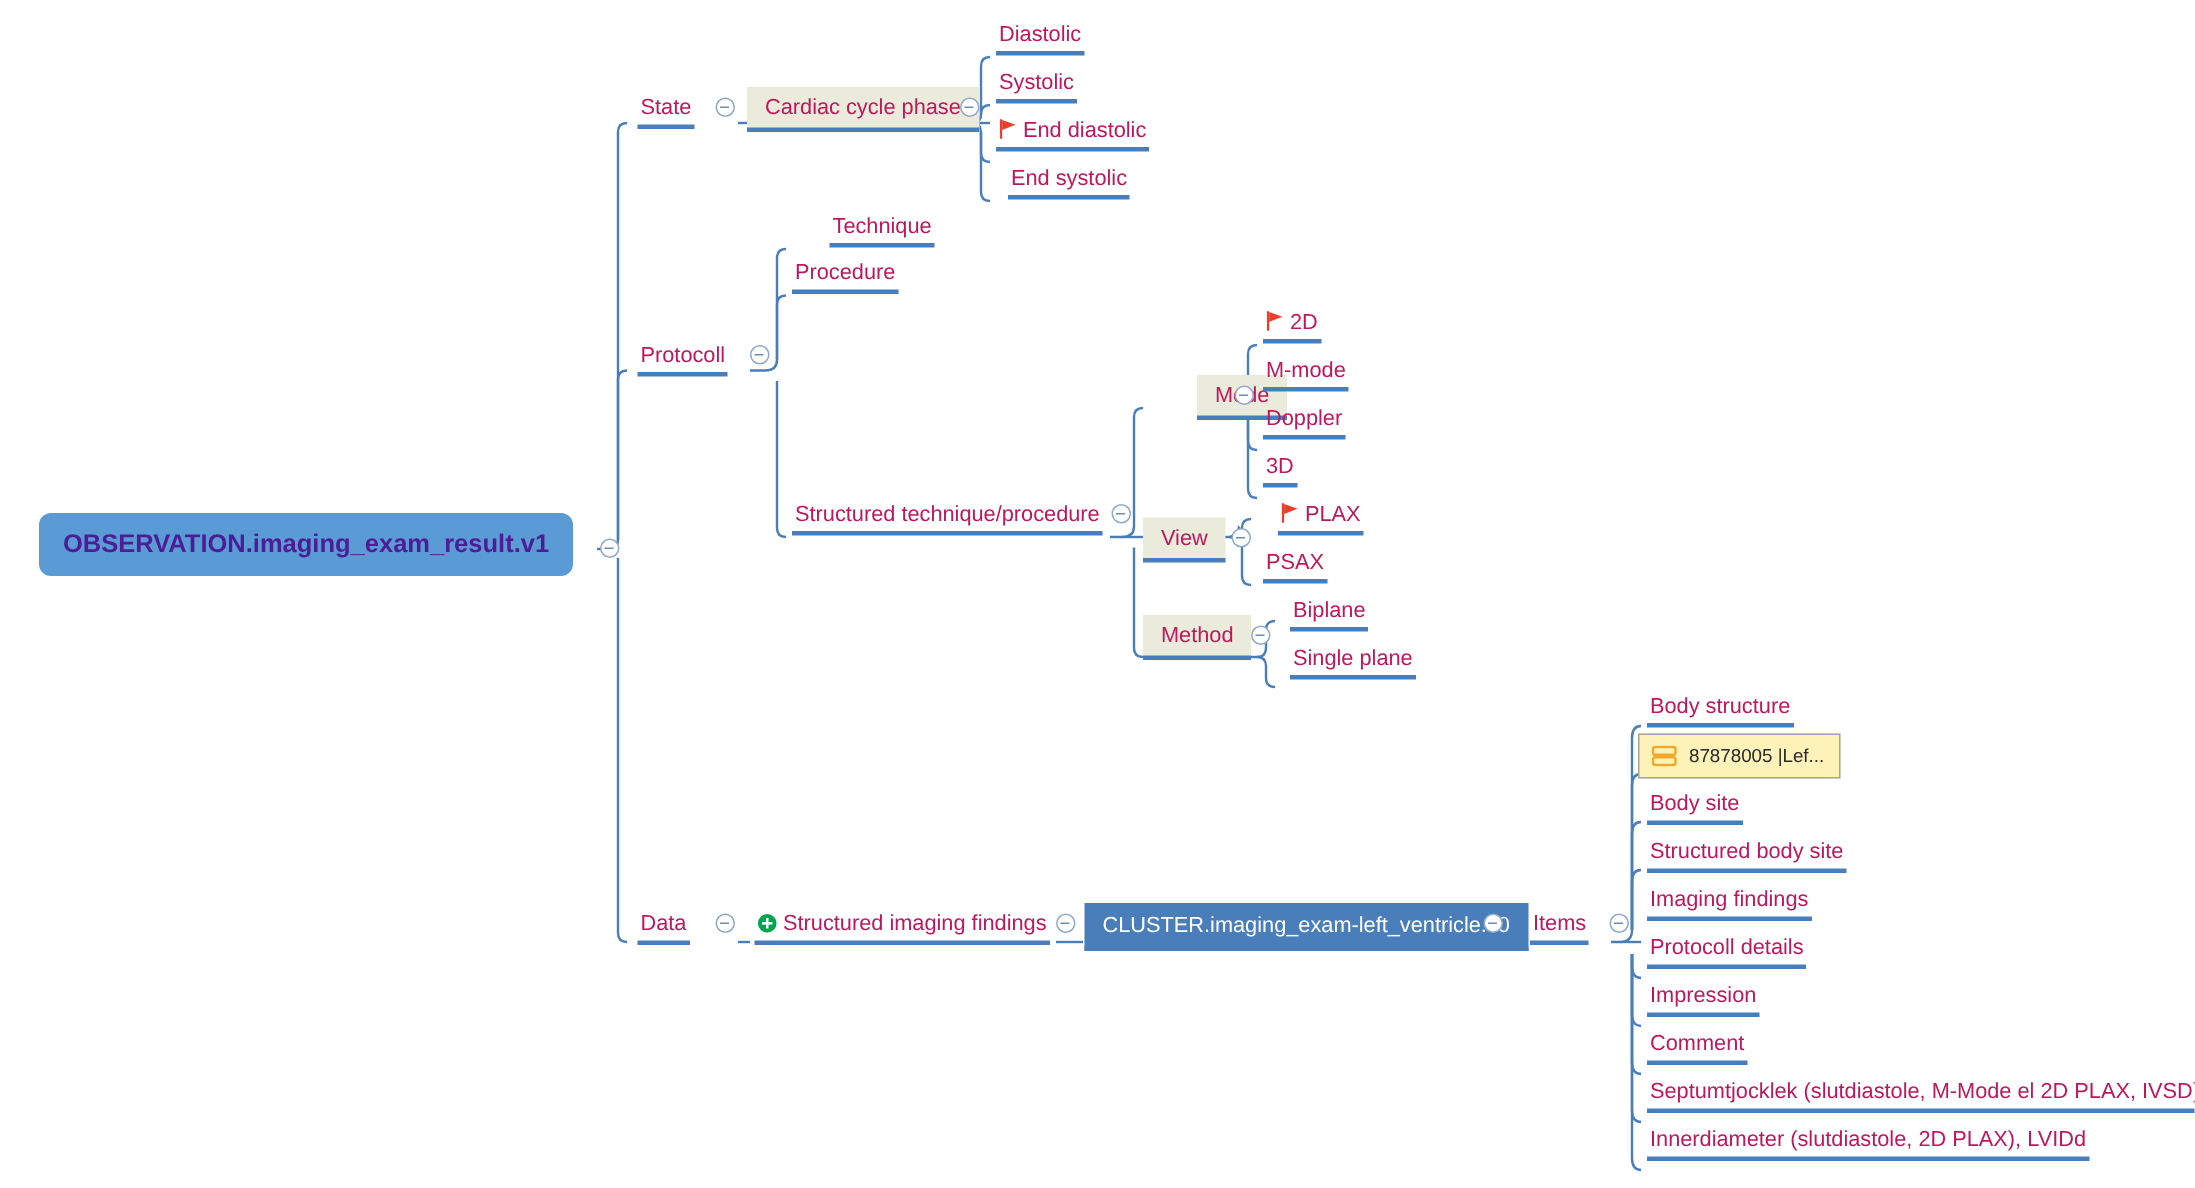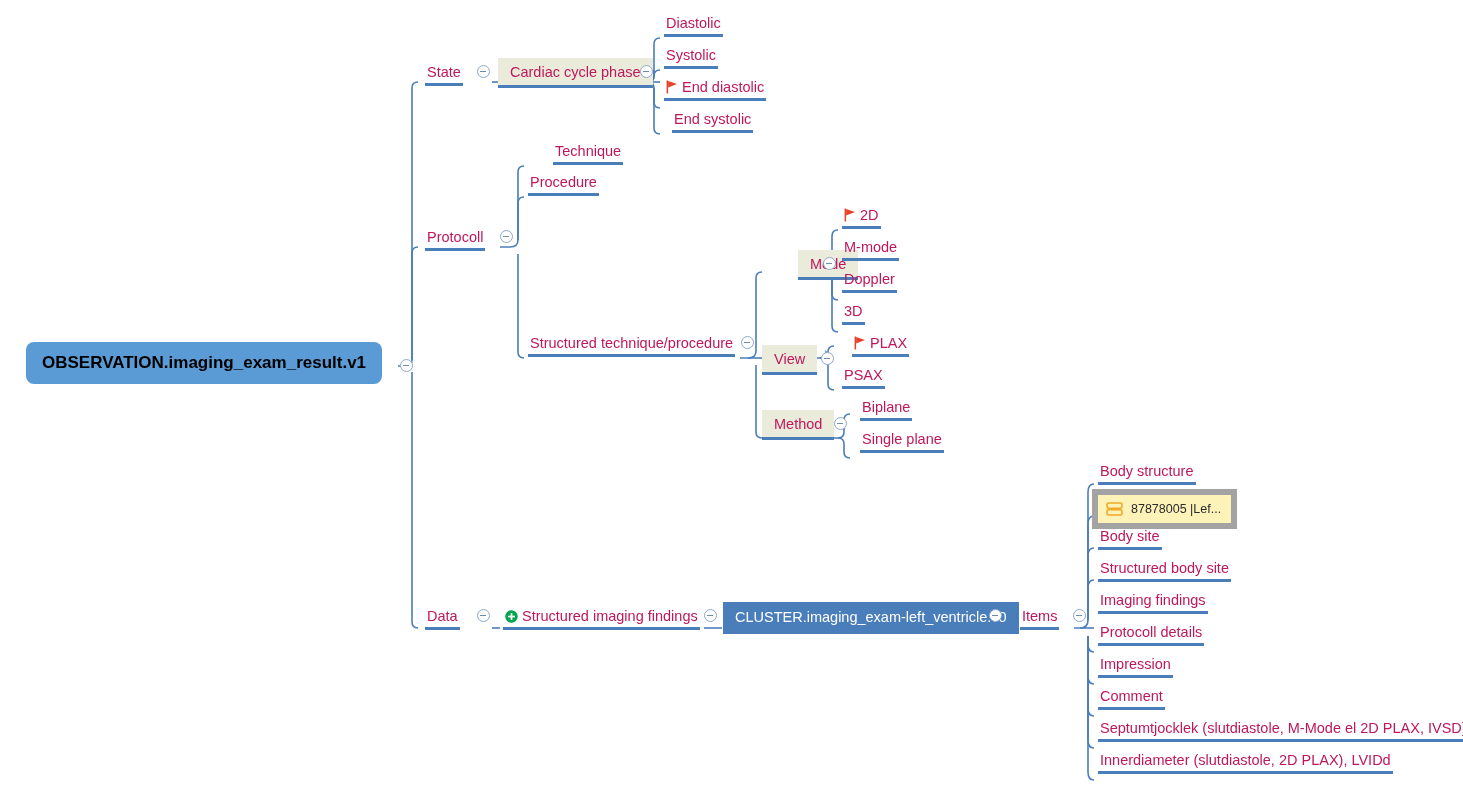--- a/index.html
+++ b/index.html
@@ -51,21 +51,21 @@
     border-bottom: 3.5px solid #4a7ebb;
   }
   
   .node.root .body {
     display: inline-block;
     background: #5b9bd5;
     border-radius: 8px;
     padding: 10px 16px 10px 16px;
   }
   .node.root .label {
-    color: #000000;
+    color: #4c1d95;
     font-weight: bold;
     font-size: 17px;
     line-height: 22px;
   }
   
   .node.cluster .body {
     display: inline-block;
     background: #4a7ebb;
     padding: 5px 12px 4px 12px;
     border-bottom: 3.5px solid #4a7ebb;
@@ -73,21 +73,21 @@
   .node.cluster .label {
     color: #ffffff;
     font-size: 14.5px;
   }
   
   .node.chip .body {
     display: inline-flex;
     align-items: center;
     gap: 8px;
     background: #fdf2b8;
-    border: 6px solid #a3a3a3;
+    border: 1px solid #a3a3a3;
     padding: 4px 10px 4px 8px;
   }
   .node.chip .label {
     font-size: 12.5px;
     color: #2a2a2a;
   }
 
   
   .toggle {
     position: absolute;

